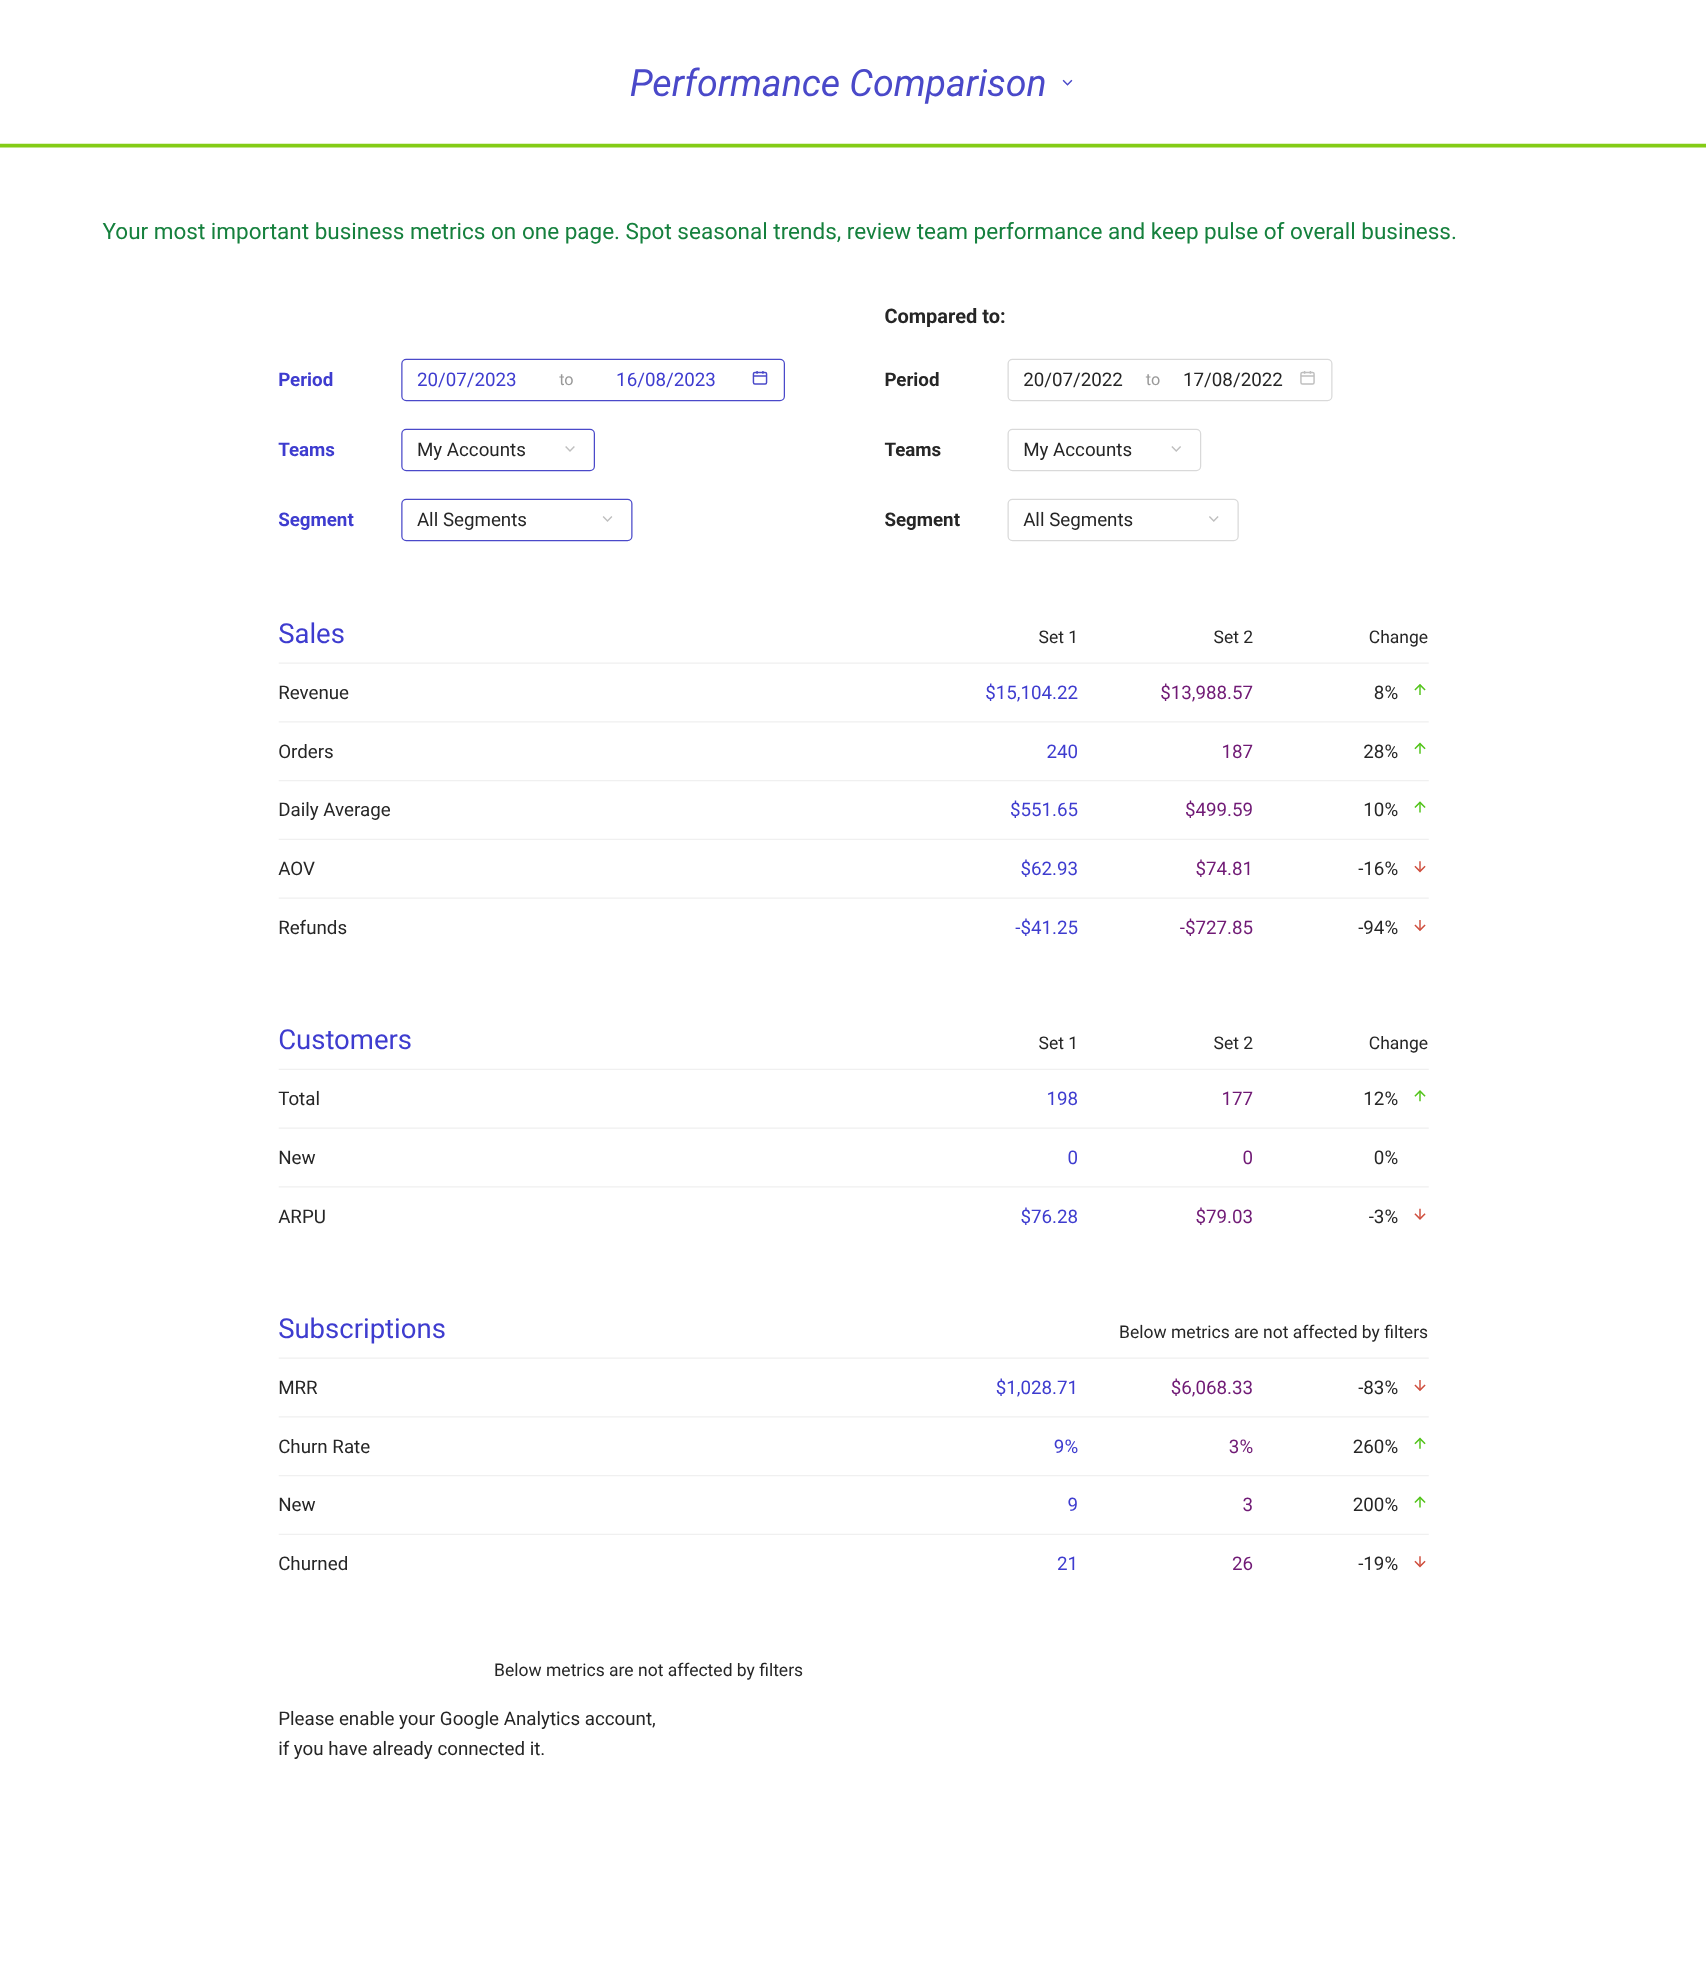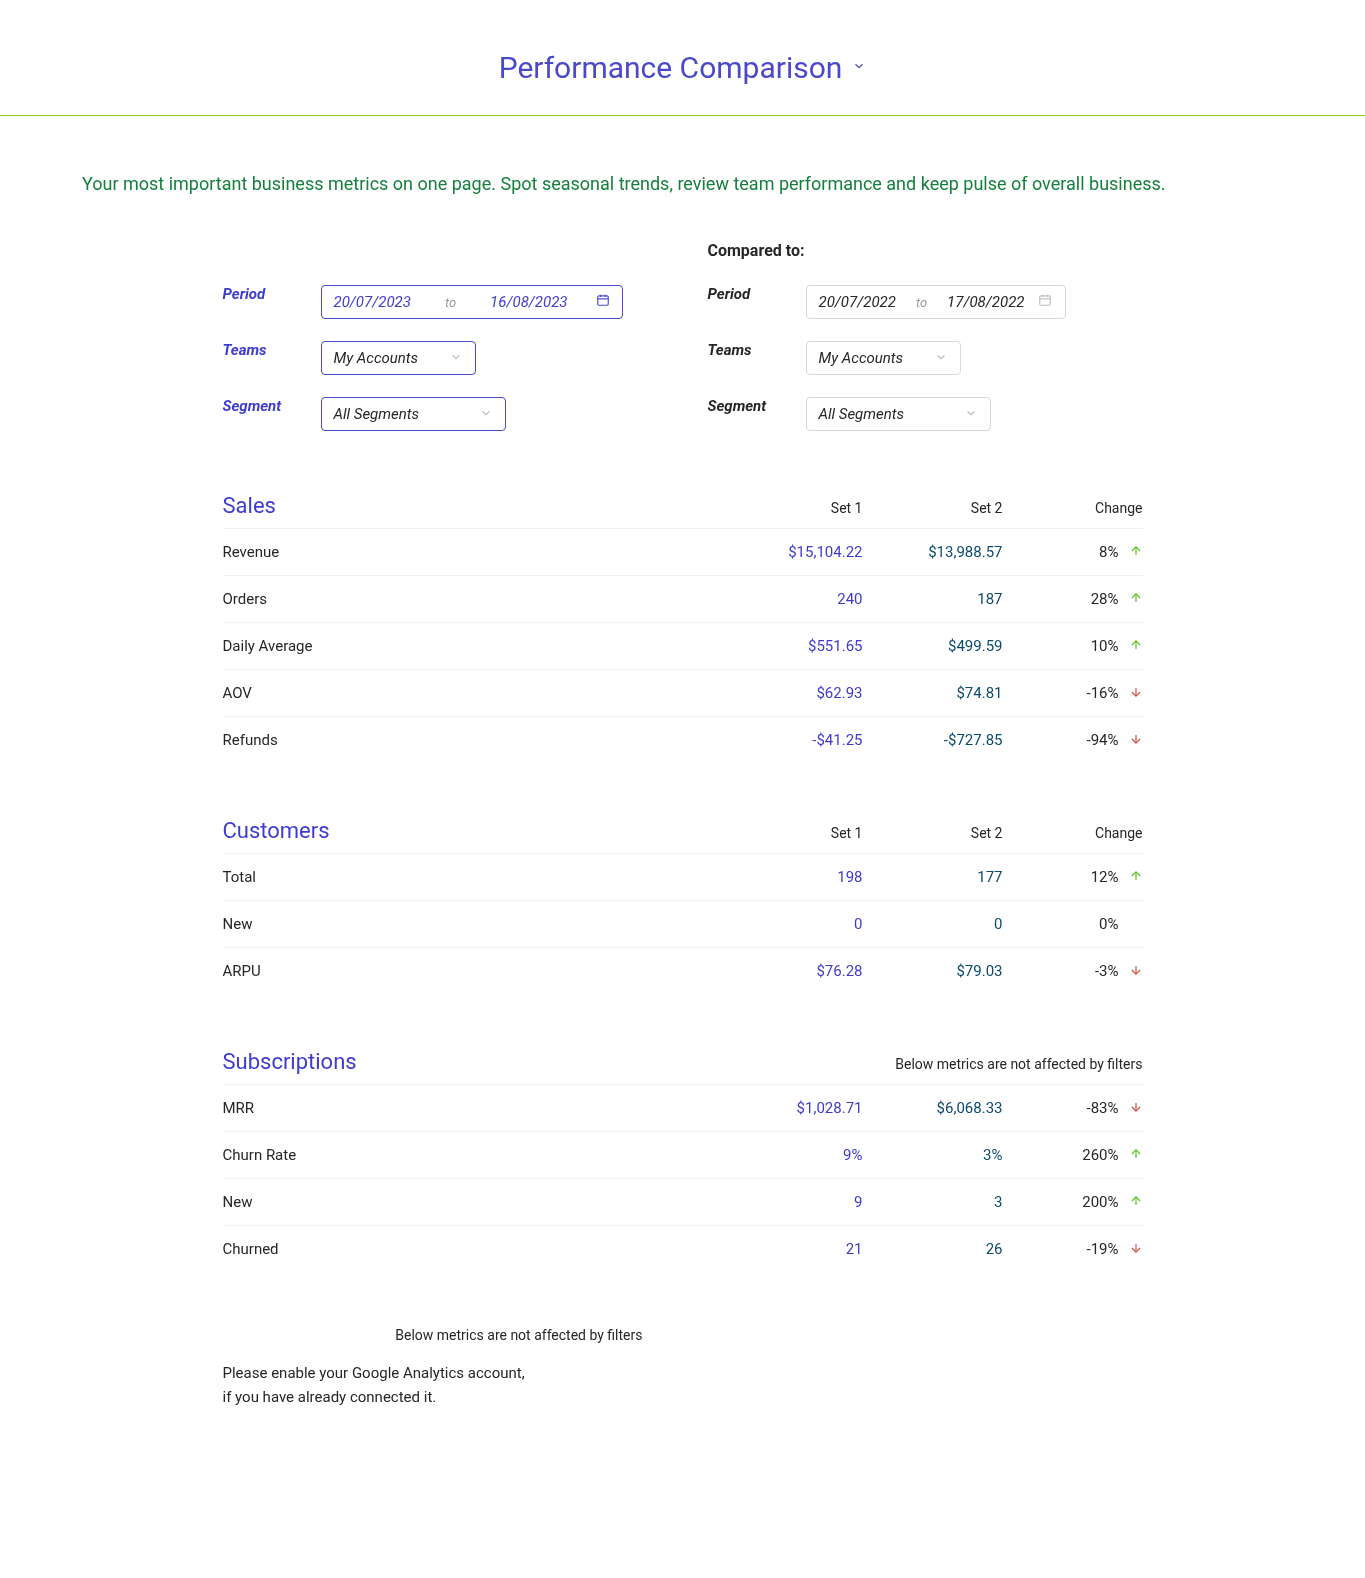--- a/index.html
+++ b/index.html
@@ -12,21 +12,22 @@
   .page-wrap {
     width: 1365px;
     min-height: 1578px;
     background: #fff;
     position: relative;
   }
   .header {
     width: 100%;
     padding: 50px 0 30px;
     text-align: center;
-    border-bottom: 1px solid #84cc16;
+    border-bottom: 3px solid #84cc16;
+    font-style: italic;
   }
   .header-title {
     display: inline-flex;
     align-items: center;
     gap: 10px;
     font-size: 30px;
     font-weight: 400;
     color: #4a49c9;
     cursor: pointer;
   }
@@ -49,23 +50,23 @@
   .filter-col { flex: 1; }
   .compared-title {
     font-weight: 700;
     font-size: 16px;
     margin-bottom: 24px;
     min-height: 20px;
   }
   .filter-col.primary .compared-title { visibility: hidden; }
   .filter-line {
     display: flex;
+    align-items: center;
     margin-bottom: 22px;
     gap: 18px;
-    font-style: italic;
   }
   .filter-label {
     width: 80px;
     font-weight: 700;
     font-size: 15px;
   }
   .primary .filter-label { color: #3e3ccf; }
   .picker {
     display: inline-flex;
     align-items: center;
@@ -120,21 +121,21 @@
     display: flex;
     align-items: center;
     border-top: 1px solid #f0f0f0;
     padding: 14px 0;
     font-size: 15px;
   }
   .row-label { flex: 1; color: #262626; }
   .row-val {
     width: 140px;
     text-align: right;
-    color: #0c4a6e;
+    color: #701a75;
   }
   .row-val.set1 { color: #3e3ccf; }
   .row-change {
     width: 140px;
     text-align: right;
     display: flex;
     justify-content: flex-end;
     align-items: center;
     gap: 10px;
   }

